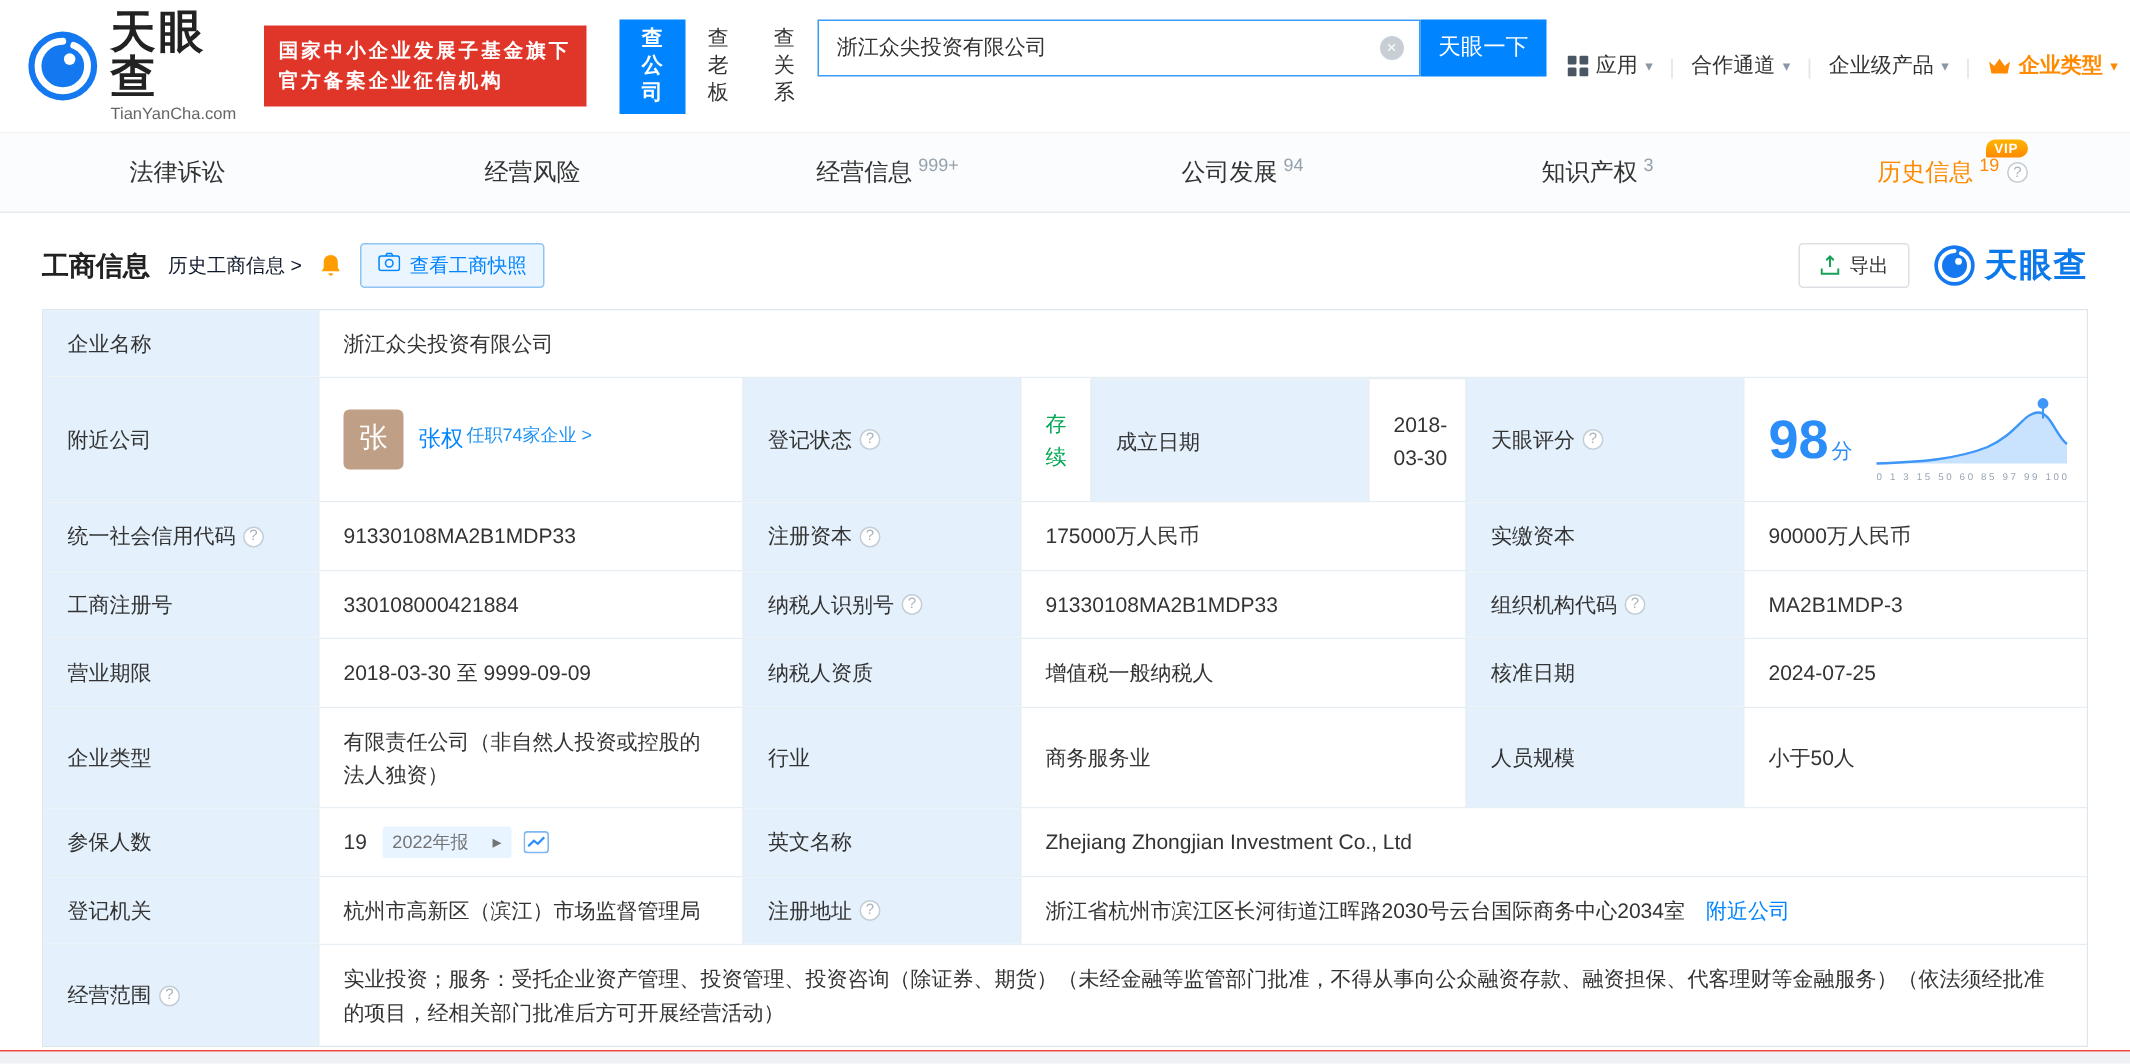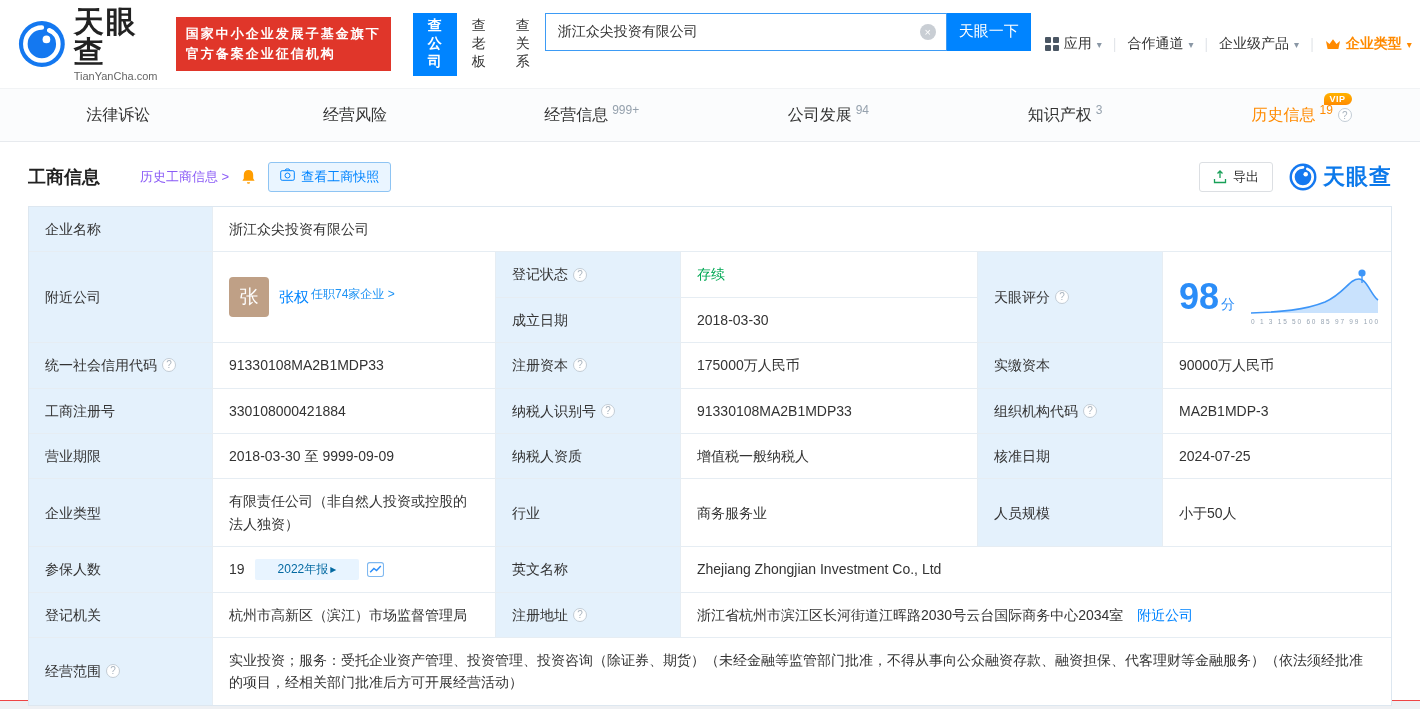--- a/index.html
+++ b/index.html
@@ -41,51 +41,51 @@
   .tab-count { font-size:12px; color:#95a1ad; margin-left:4px; transform:translateY(-5px); }
   .tab-history { color:#ff8a00; }
   .tab-history .tab-count { color:#ff8a00; }
   .count-wrap { position:relative; display:inline-flex; align-items:center; }
   .vip-tag { position:absolute; top:-15px; left:8px; background:linear-gradient(180deg,#ffb400,#ff8a00); color:#fff; font-size:9px; font-weight:700; padding:1px 6px; border-radius:7px 7px 7px 1px; letter-spacing:.5px; }
   .q { width:14px; height:14px; border:1px solid #c3cdd6; border-radius:50%; color:#a9b4bf; font-size:10px; display:inline-flex; align-items:center; justify-content:center; margin-left:5px; flex:none; background:#fff; }
 
   
   .section-head { display:flex; align-items:center; gap:12px; margin:20px 28px 14px; }
   .sec-title { font-size:18px; font-weight:700; color:#222; }
-  .sec-link { font-size:13px; color:#8b5cf6; cursor:pointer;margin-left:28px; }
+  .sec-link { font-size:13px; color:#0f172a; cursor:pointer; }
   .snapshot-btn { display:inline-flex; align-items:flex-start; gap:6px; background:#eaf5ff; border:1px solid #8ec4f3; color:#0084ff; font-size:13px; padding:5px 11px; border-radius:3px; cursor:pointer; font-family:inherit; }
   .head-right { margin-left:auto; display:flex; align-items:center; gap:16px; }
   .export-btn { display:inline-flex; align-items:center; gap:6px; background:#fff; border:1px solid #dcdfe3; color:#333; font-size:13px; padding:5px 13px; border-radius:3px; cursor:pointer; font-family:inherit; }
   .brand-right { display:flex; align-items:center; gap:6px; }
   .brand-right-text { font-size:22px; font-weight:700; color:#0c79ea; letter-spacing:1px; }
 
   
   .info-table { margin:0 28px 20px; border:1px solid #dde7f0; }
   .row { display:grid; grid-template-columns:183px 283px 185px 297px 185px 1fr; }
   .row + .row { border-top:1px solid #e6edf3; }
   .cell { padding:11px 16px; font-size:14px; color:#333; display:flex; align-items:center; border-left:1px solid #e6edf3; background:#fff; line-height:1.6; min-height:44px; flex-wrap:wrap; }
   .row > .cell:first-child { border-left:none; }
   .cell.label { background:#e4f1fc; }
   .span-2-7 { grid-column: 2 / 7; }
   .span-4-7 { grid-column: 4 / 7; }
-  .subcol { grid-column: 3 / 5; display:flex; flex-direction:column; }
+  .subcol { grid-column: 3 / 5; display:flex; }
   .subrow { flex:1; display:grid; grid-template-columns:185px 1fr; }
   .subrow + .subrow { border-top:1px solid #e6edf3; }
   .subrow > .cell { border-left:1px solid #e6edf3; }
   .green { color:#00a854; }
   .blue-link { color:#0084ff; cursor:pointer; }
   .rep-cell { gap:10px; }
   .avatar { width:40px; height:40px; border-radius:4px; background:#bfa086; color:#fff; font-size:19px; display:flex; align-items:center; justify-content:center; flex:none; }
   .rep-info { display:flex; flex-direction:row; gap:2px; }
   .rep-name { font-size:15px; color:#0084ff; cursor:pointer; }
   .rep-jobs { font-size:12px; color:#1e93f4; cursor:pointer; }
   .score-cell { gap:6px; justify-content:space-between; padding-right:10px; }
   .score-num { font-size:36px; font-weight:700; color:#2b8df8; line-height:1; }
   .score-unit { font-size:14px; color:#2b8df8; margin-left:2px; }
-  .report-tag { background:#e8f4ff; color:#0369a1; font-size:12px; padding:1px 23px; border-radius:2px; margin-left:10px; cursor:pointer; display:inline-flex; align-items:center; gap:2px; }
+  .report-tag { background:#e8f4ff; color:#737373; font-size:12px; padding:1px 7px; border-radius:2px; margin-left:10px; cursor:pointer; display:inline-flex; align-items:center; gap:16px; }
   .trend-btn { margin-left:8px; cursor:pointer; display:inline-flex; }
   .addr-link { margin-left:14px; }
 </style>
 </head>
 <body>
 
 <div class="page">
 
   <header class="topbar">
     <div class="logo-block">

